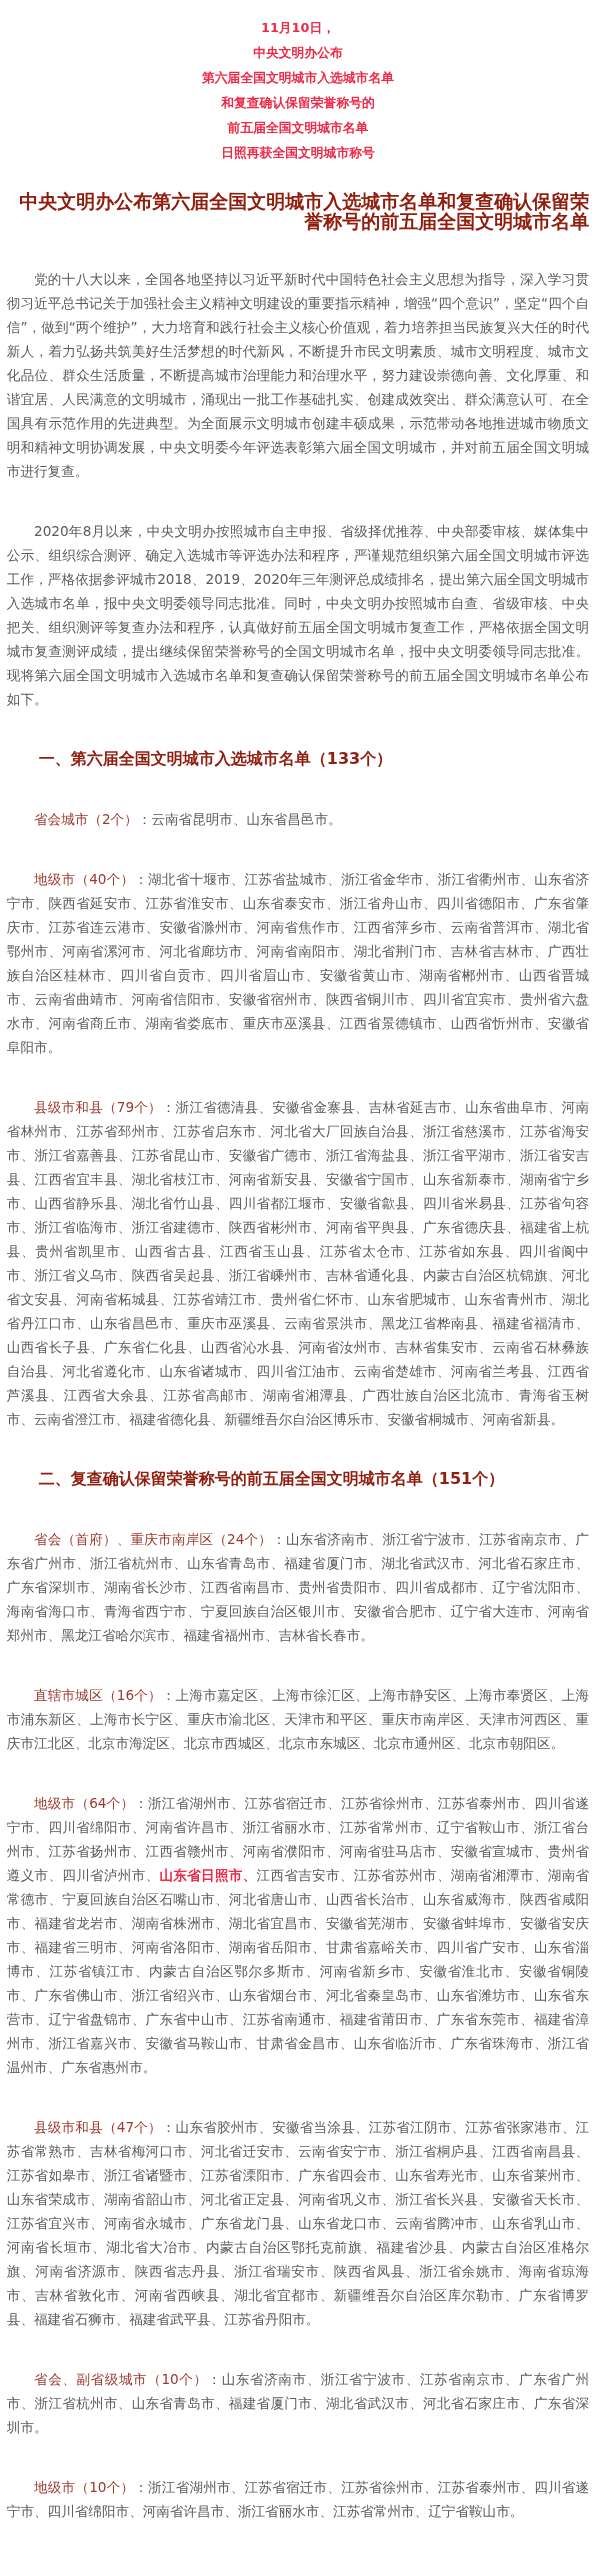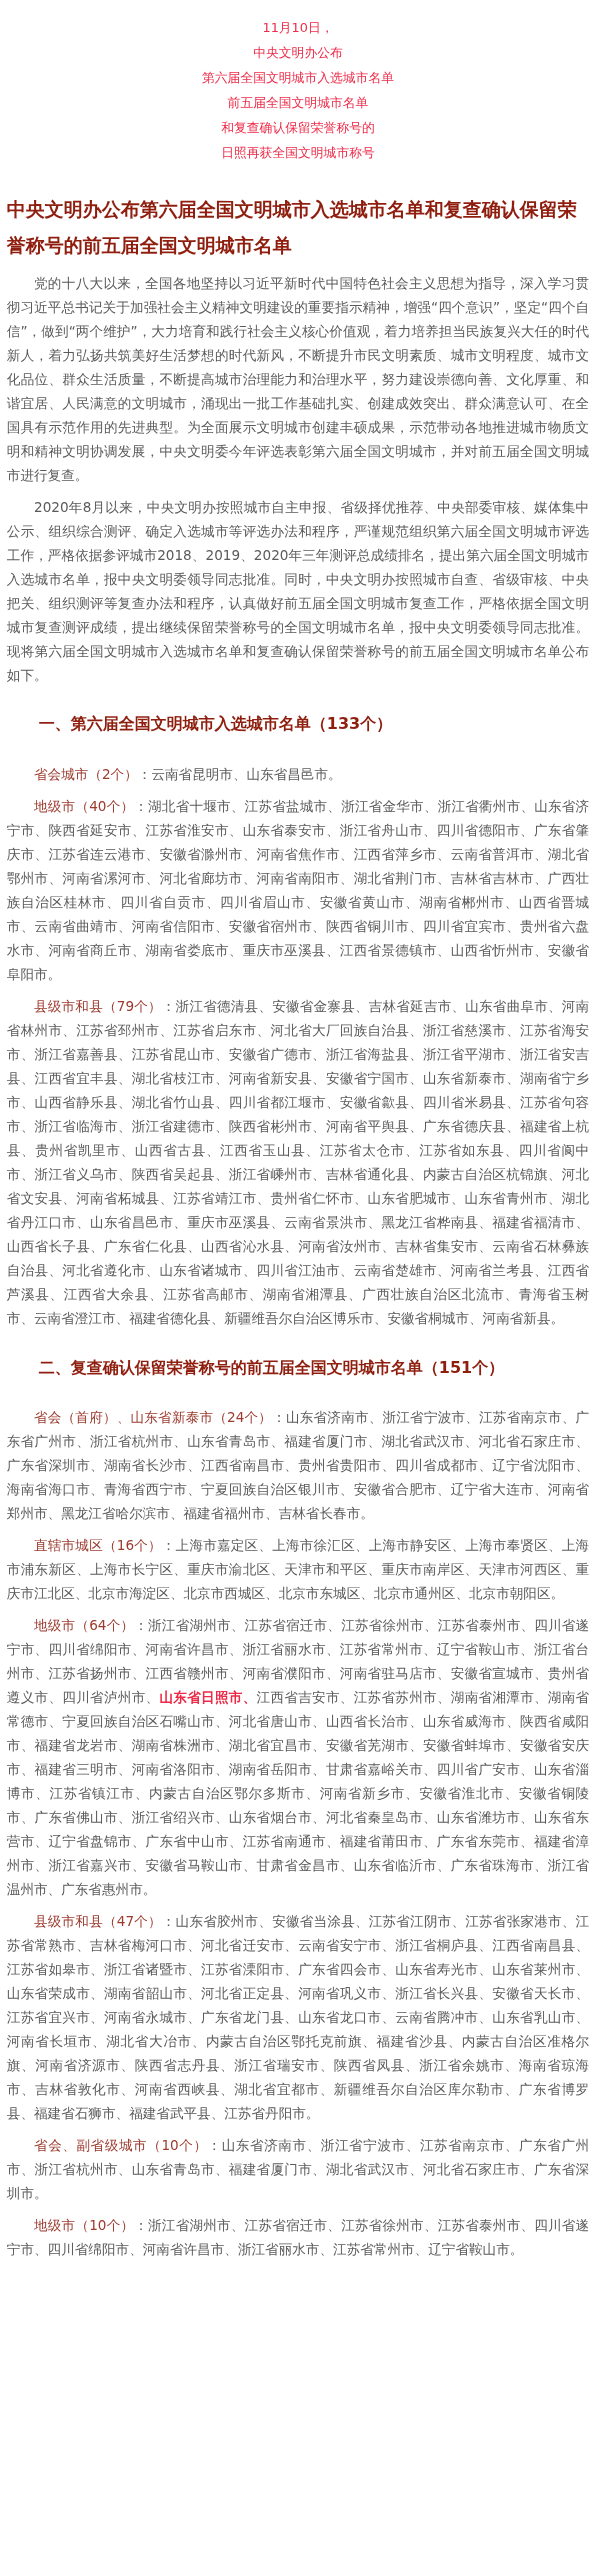--- a/index.html
+++ b/index.html
@@ -9,36 +9,36 @@
     background:#ffffff;
     font-family:"DejaVu Sans","Liberation Sans",sans-serif;
     box-sizing:border-box;
     padding:15.3px 6.8px 34px 6.8px;
   }
   
   .lead p{
     margin:0;
     text-align:center;
     font-size:12.8px;
-    font-weight:normal;
+    font-weight:bold;
     line-height:25px;
     color:var(--bright-red);
   }
   
   h1.title{
     margin:25.6px 0 5.1px 0;
     font-size:19px;
     font-weight:bold;
-    line-height:36px;
+    line-height:20px;
     color:var(--dark-red);
-    text-align:left;
+    text-align:right;
   }
   
   p.body{
-    margin:8px 0;
+    margin:36px 0;
     font-size:13.6px;
     line-height:24px;
     color:#5a5a5a;
     text-align:justify;
     text-indent:2em;
   }
   
   h2.sec{
     margin:25.6px 0;
     font-size:16px;
@@ -54,37 +54,37 @@
 </style>
 </head>
 <body>
 
 <div class="page">
 
   <div class="lead">
     <p>11月10日，</p>
     <p>中央文明办公布</p>
     <p>第六届全国文明城市入选城市名单</p>
+    <p>和复查确认保留荣誉称号的</p>
     <p>前五届全国文明城市名单</p>
-    <p>和复查确认保留荣誉称号的</p>
     <p>日照再获全国文明城市称号</p>
   </div>
 
   <h1 class="title">中央文明办公布第六届全国文明城市入选城市名单和复查确认保留荣誉称号的前五届全国文明城市名单</h1>
 
   <p class="body">党的十八大以来，全国各地坚持以习近平新时代中国特色社会主义思想为指导，深入学习贯彻习近平总书记关于加强社会主义精神文明建设的重要指示精神，增强“四个意识”，坚定“四个自信”，做到“两个维护”，大力培育和践行社会主义核心价值观，着力培养担当民族复兴大任的时代新人，着力弘扬共筑美好生活梦想的时代新风，不断提升市民文明素质、城市文明程度、城市文化品位、群众生活质量，不断提高城市治理能力和治理水平，努力建设崇德向善、文化厚重、和谐宜居、人民满意的文明城市，涌现出一批工作基础扎实、创建成效突出、群众满意认可、在全国具有示范作用的先进典型。为全面展示文明城市创建丰硕成果，示范带动各地推进城市物质文明和精神文明协调发展，中央文明委今年评选表彰第六届全国文明城市，并对前五届全国文明城市进行复查。</p>
   <p class="body">2020年8月以来，中央文明办按照城市自主申报、省级择优推荐、中央部委审核、媒体集中公示、组织综合测评、确定入选城市等评选办法和程序，严谨规范组织第六届全国文明城市评选工作，严格依据参评城市2018、2019、2020年三年测评总成绩排名，提出第六届全国文明城市入选城市名单，报中央文明委领导同志批准。同时，中央文明办按照城市自查、省级审核、中央把关、组织测评等复查办法和程序，认真做好前五届全国文明城市复查工作，严格依据全国文明城市复查测评成绩，提出继续保留荣誉称号的全国文明城市名单，报中央文明委领导同志批准。现将第六届全国文明城市入选城市名单和复查确认保留荣誉称号的前五届全国文明城市名单公布如下。</p>
 
   <h2 class="sec">一、第六届全国文明城市入选城市名单（133个）</h2>
   <p class="body"><span class="label">省会城市（2个）</span><span>：云南省昆明市、山东省昌邑市。</span></p>
   <p class="body"><span class="label">地级市（40个）</span><span>：湖北省十堰市、江苏省盐城市、浙江省金华市、浙江省衢州市、山东省济宁市、陕西省延安市、江苏省淮安市、山东省泰安市、浙江省舟山市、四川省德阳市、广东省肇庆市、江苏省连云港市、安徽省滁州市、河南省焦作市、江西省萍乡市、云南省普洱市、湖北省鄂州市、河南省漯河市、河北省廊坊市、河南省南阳市、湖北省荆门市、吉林省吉林市、广西壮族自治区桂林市、四川省自贡市、四川省眉山市、安徽省黄山市、湖南省郴州市、山西省晋城市、云南省曲靖市、河南省信阳市、安徽省宿州市、陕西省铜川市、四川省宜宾市、贵州省六盘水市、河南省商丘市、湖南省娄底市、重庆市巫溪县、江西省景德镇市、山西省忻州市、安徽省阜阳市。</span></p>
   <p class="body"><span class="label">县级市和县（79个）</span><span>：浙江省德清县、安徽省金寨县、吉林省延吉市、山东省曲阜市、河南省林州市、江苏省邳州市、江苏省启东市、河北省大厂回族自治县、浙江省慈溪市、江苏省海安市、浙江省嘉善县、江苏省昆山市、安徽省广德市、浙江省海盐县、浙江省平湖市、浙江省安吉县、江西省宜丰县、湖北省枝江市、河南省新安县、安徽省宁国市、山东省新泰市、湖南省宁乡市、山西省静乐县、湖北省竹山县、四川省都江堰市、安徽省歙县、四川省米易县、江苏省句容市、浙江省临海市、浙江省建德市、陕西省彬州市、河南省平舆县、广东省德庆县、福建省上杭县、贵州省凯里市、山西省古县、江西省玉山县、江苏省太仓市、江苏省如东县、四川省阆中市、浙江省义乌市、陕西省吴起县、浙江省嵊州市、吉林省通化县、内蒙古自治区杭锦旗、河北省文安县、河南省柘城县、江苏省靖江市、贵州省仁怀市、山东省肥城市、山东省青州市、湖北省丹江口市、山东省昌邑市、重庆市巫溪县、云南省景洪市、黑龙江省桦南县、福建省福清市、山西省长子县、广东省仁化县、山西省沁水县、河南省汝州市、吉林省集安市、云南省石林彝族自治县、河北省遵化市、山东省诸城市、四川省江油市、云南省楚雄市、河南省兰考县、江西省芦溪县、江西省大余县、江苏省高邮市、湖南省湘潭县、广西壮族自治区北流市、青海省玉树市、云南省澄江市、福建省德化县、新疆维吾尔自治区博乐市、安徽省桐城市、河南省新县。</span></p>
 
   <h2 class="sec">二、复查确认保留荣誉称号的前五届全国文明城市名单（151个）</h2>
-  <p class="body"><span class="label">省会（首府）、山东省新泰市（24个）</span><span>：山东省济南市、浙江省宁波市、江苏省南京市、广东省广州市、浙江省杭州市、山东省青岛市、福建省厦门市、湖北省武汉市、河北省石家庄市、广东省深圳市、湖南省长沙市、江西省南昌市、贵州省贵阳市、四川省成都市、辽宁省沈阳市、海南省海口市、青海省西宁市、宁夏回族自治区银川市、安徽省合肥市、辽宁省大连市、河南省郑州市、黑龙江省哈尔滨市、福建省福州市、吉林省长春市。</span></p>
+  <p class="body"><span class="label">省会（首府）、重庆市南岸区（24个）</span><span>：山东省济南市、浙江省宁波市、江苏省南京市、广东省广州市、浙江省杭州市、山东省青岛市、福建省厦门市、湖北省武汉市、河北省石家庄市、广东省深圳市、湖南省长沙市、江西省南昌市、贵州省贵阳市、四川省成都市、辽宁省沈阳市、海南省海口市、青海省西宁市、宁夏回族自治区银川市、安徽省合肥市、辽宁省大连市、河南省郑州市、黑龙江省哈尔滨市、福建省福州市、吉林省长春市。</span></p>
   <p class="body"><span class="label">直辖市城区（16个）</span><span>：上海市嘉定区、上海市徐汇区、上海市静安区、上海市奉贤区、上海市浦东新区、上海市长宁区、重庆市渝北区、天津市和平区、重庆市南岸区、天津市河西区、重庆市江北区、北京市海淀区、北京市西城区、北京市东城区、北京市通州区、北京市朝阳区。</span></p>
   <p class="body"><span class="label">地级市（64个）</span><span>：浙江省湖州市、江苏省宿迁市、江苏省徐州市、江苏省泰州市、四川省遂宁市、四川省绵阳市、河南省许昌市、浙江省丽水市、江苏省常州市、辽宁省鞍山市、浙江省台州市、江苏省扬州市、江西省赣州市、河南省濮阳市、河南省驻马店市、安徽省宣城市、贵州省遵义市、四川省泸州市、</span><span class="hl">山东省日照市、</span><span>江西省吉安市、江苏省苏州市、湖南省湘潭市、湖南省常德市、宁夏回族自治区石嘴山市、河北省唐山市、山西省长治市、山东省威海市、陕西省咸阳市、福建省龙岩市、湖南省株洲市、湖北省宜昌市、安徽省芜湖市、安徽省蚌埠市、安徽省安庆市、福建省三明市、河南省洛阳市、湖南省岳阳市、甘肃省嘉峪关市、四川省广安市、山东省淄博市、江苏省镇江市、内蒙古自治区鄂尔多斯市、河南省新乡市、安徽省淮北市、安徽省铜陵市、广东省佛山市、浙江省绍兴市、山东省烟台市、河北省秦皇岛市、山东省潍坊市、山东省东营市、辽宁省盘锦市、广东省中山市、江苏省南通市、福建省莆田市、广东省东莞市、福建省漳州市、浙江省嘉兴市、安徽省马鞍山市、甘肃省金昌市、山东省临沂市、广东省珠海市、浙江省温州市、广东省惠州市。</span></p>
   <p class="body"><span class="label">县级市和县（47个）</span><span>：山东省胶州市、安徽省当涂县、江苏省江阴市、江苏省张家港市、江苏省常熟市、吉林省梅河口市、河北省迁安市、云南省安宁市、浙江省桐庐县、江西省南昌县、江苏省如皋市、浙江省诸暨市、江苏省溧阳市、广东省四会市、山东省寿光市、山东省莱州市、山东省荣成市、湖南省韶山市、河北省正定县、河南省巩义市、浙江省长兴县、安徽省天长市、江苏省宜兴市、河南省永城市、广东省龙门县、山东省龙口市、云南省腾冲市、山东省乳山市、河南省长垣市、湖北省大冶市、内蒙古自治区鄂托克前旗、福建省沙县、内蒙古自治区准格尔旗、河南省济源市、陕西省志丹县、浙江省瑞安市、陕西省凤县、浙江省余姚市、海南省琼海市、吉林省敦化市、河南省西峡县、湖北省宜都市、新疆维吾尔自治区库尔勒市、广东省博罗县、福建省石狮市、福建省武平县、江苏省丹阳市。</span></p>
 
   <p class="body"><span class="label">省会、副省级城市（10个）</span><span>：山东省济南市、浙江省宁波市、江苏省南京市、广东省广州市、浙江省杭州市、山东省青岛市、福建省厦门市、湖北省武汉市、河北省石家庄市、广东省深圳市。</span></p>
   <p class="body"><span class="label">地级市（10个）</span><span>：浙江省湖州市、江苏省宿迁市、江苏省徐州市、江苏省泰州市、四川省遂宁市、四川省绵阳市、河南省许昌市、浙江省丽水市、江苏省常州市、辽宁省鞍山市。</span></p>
 
 </div>
 
 

